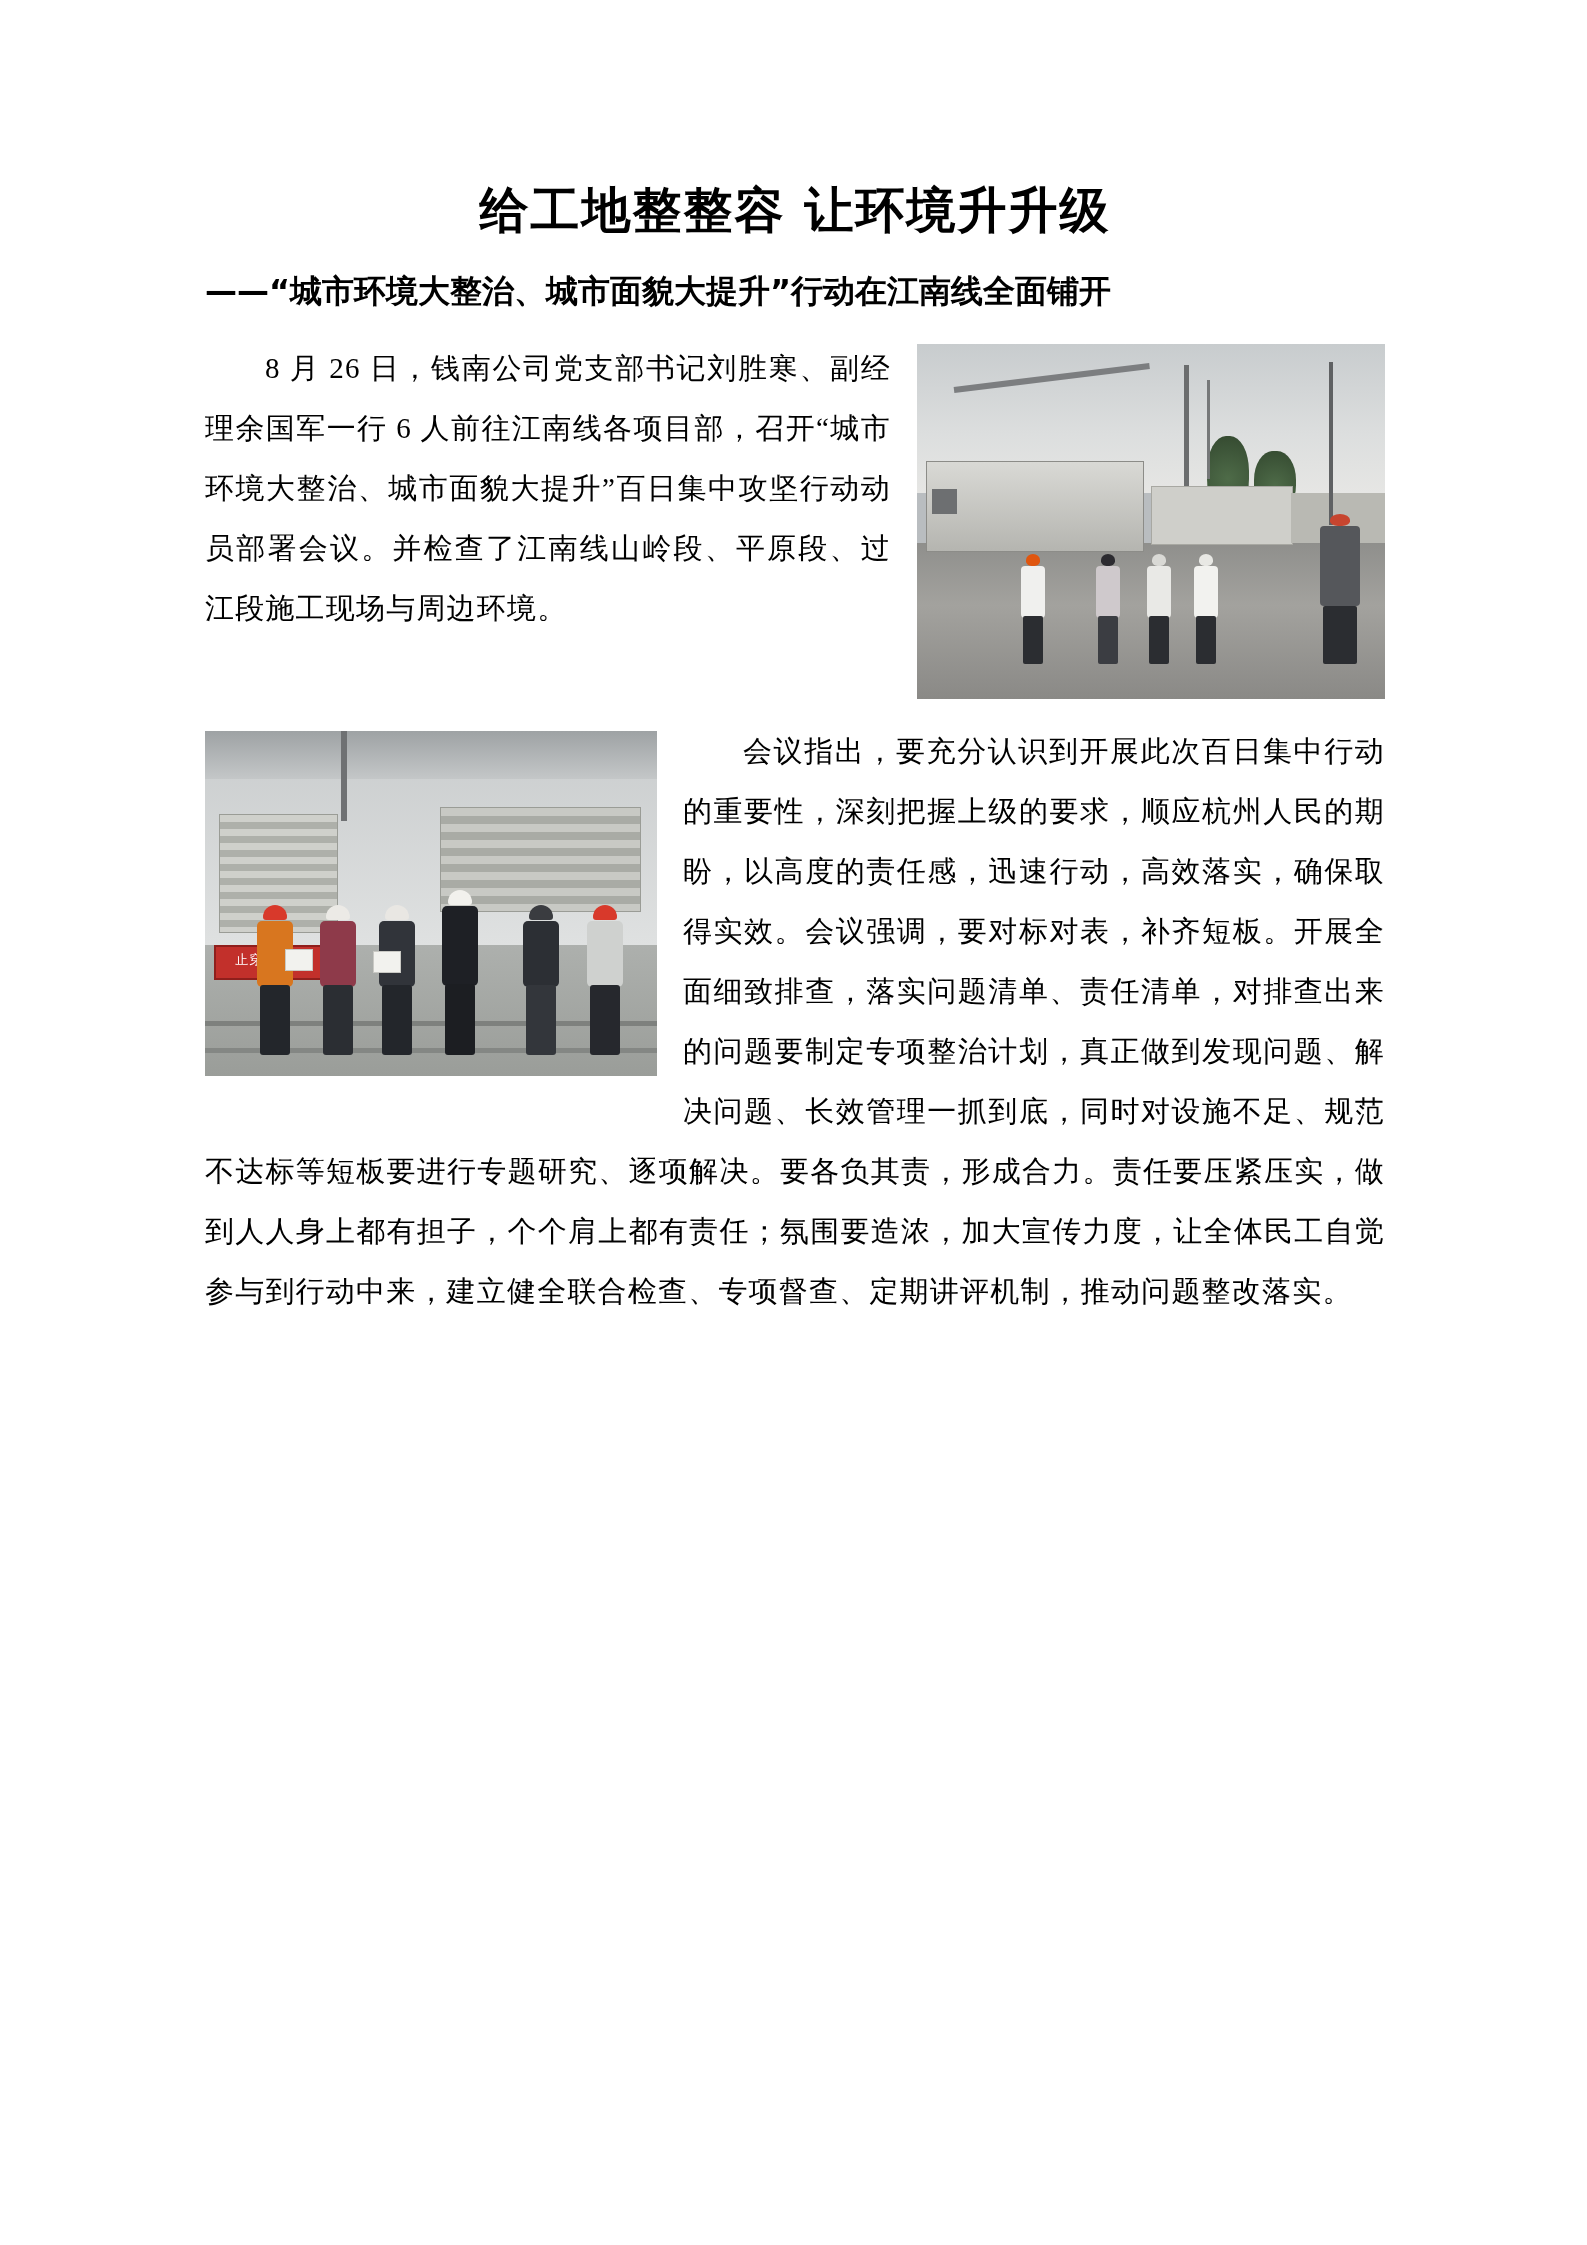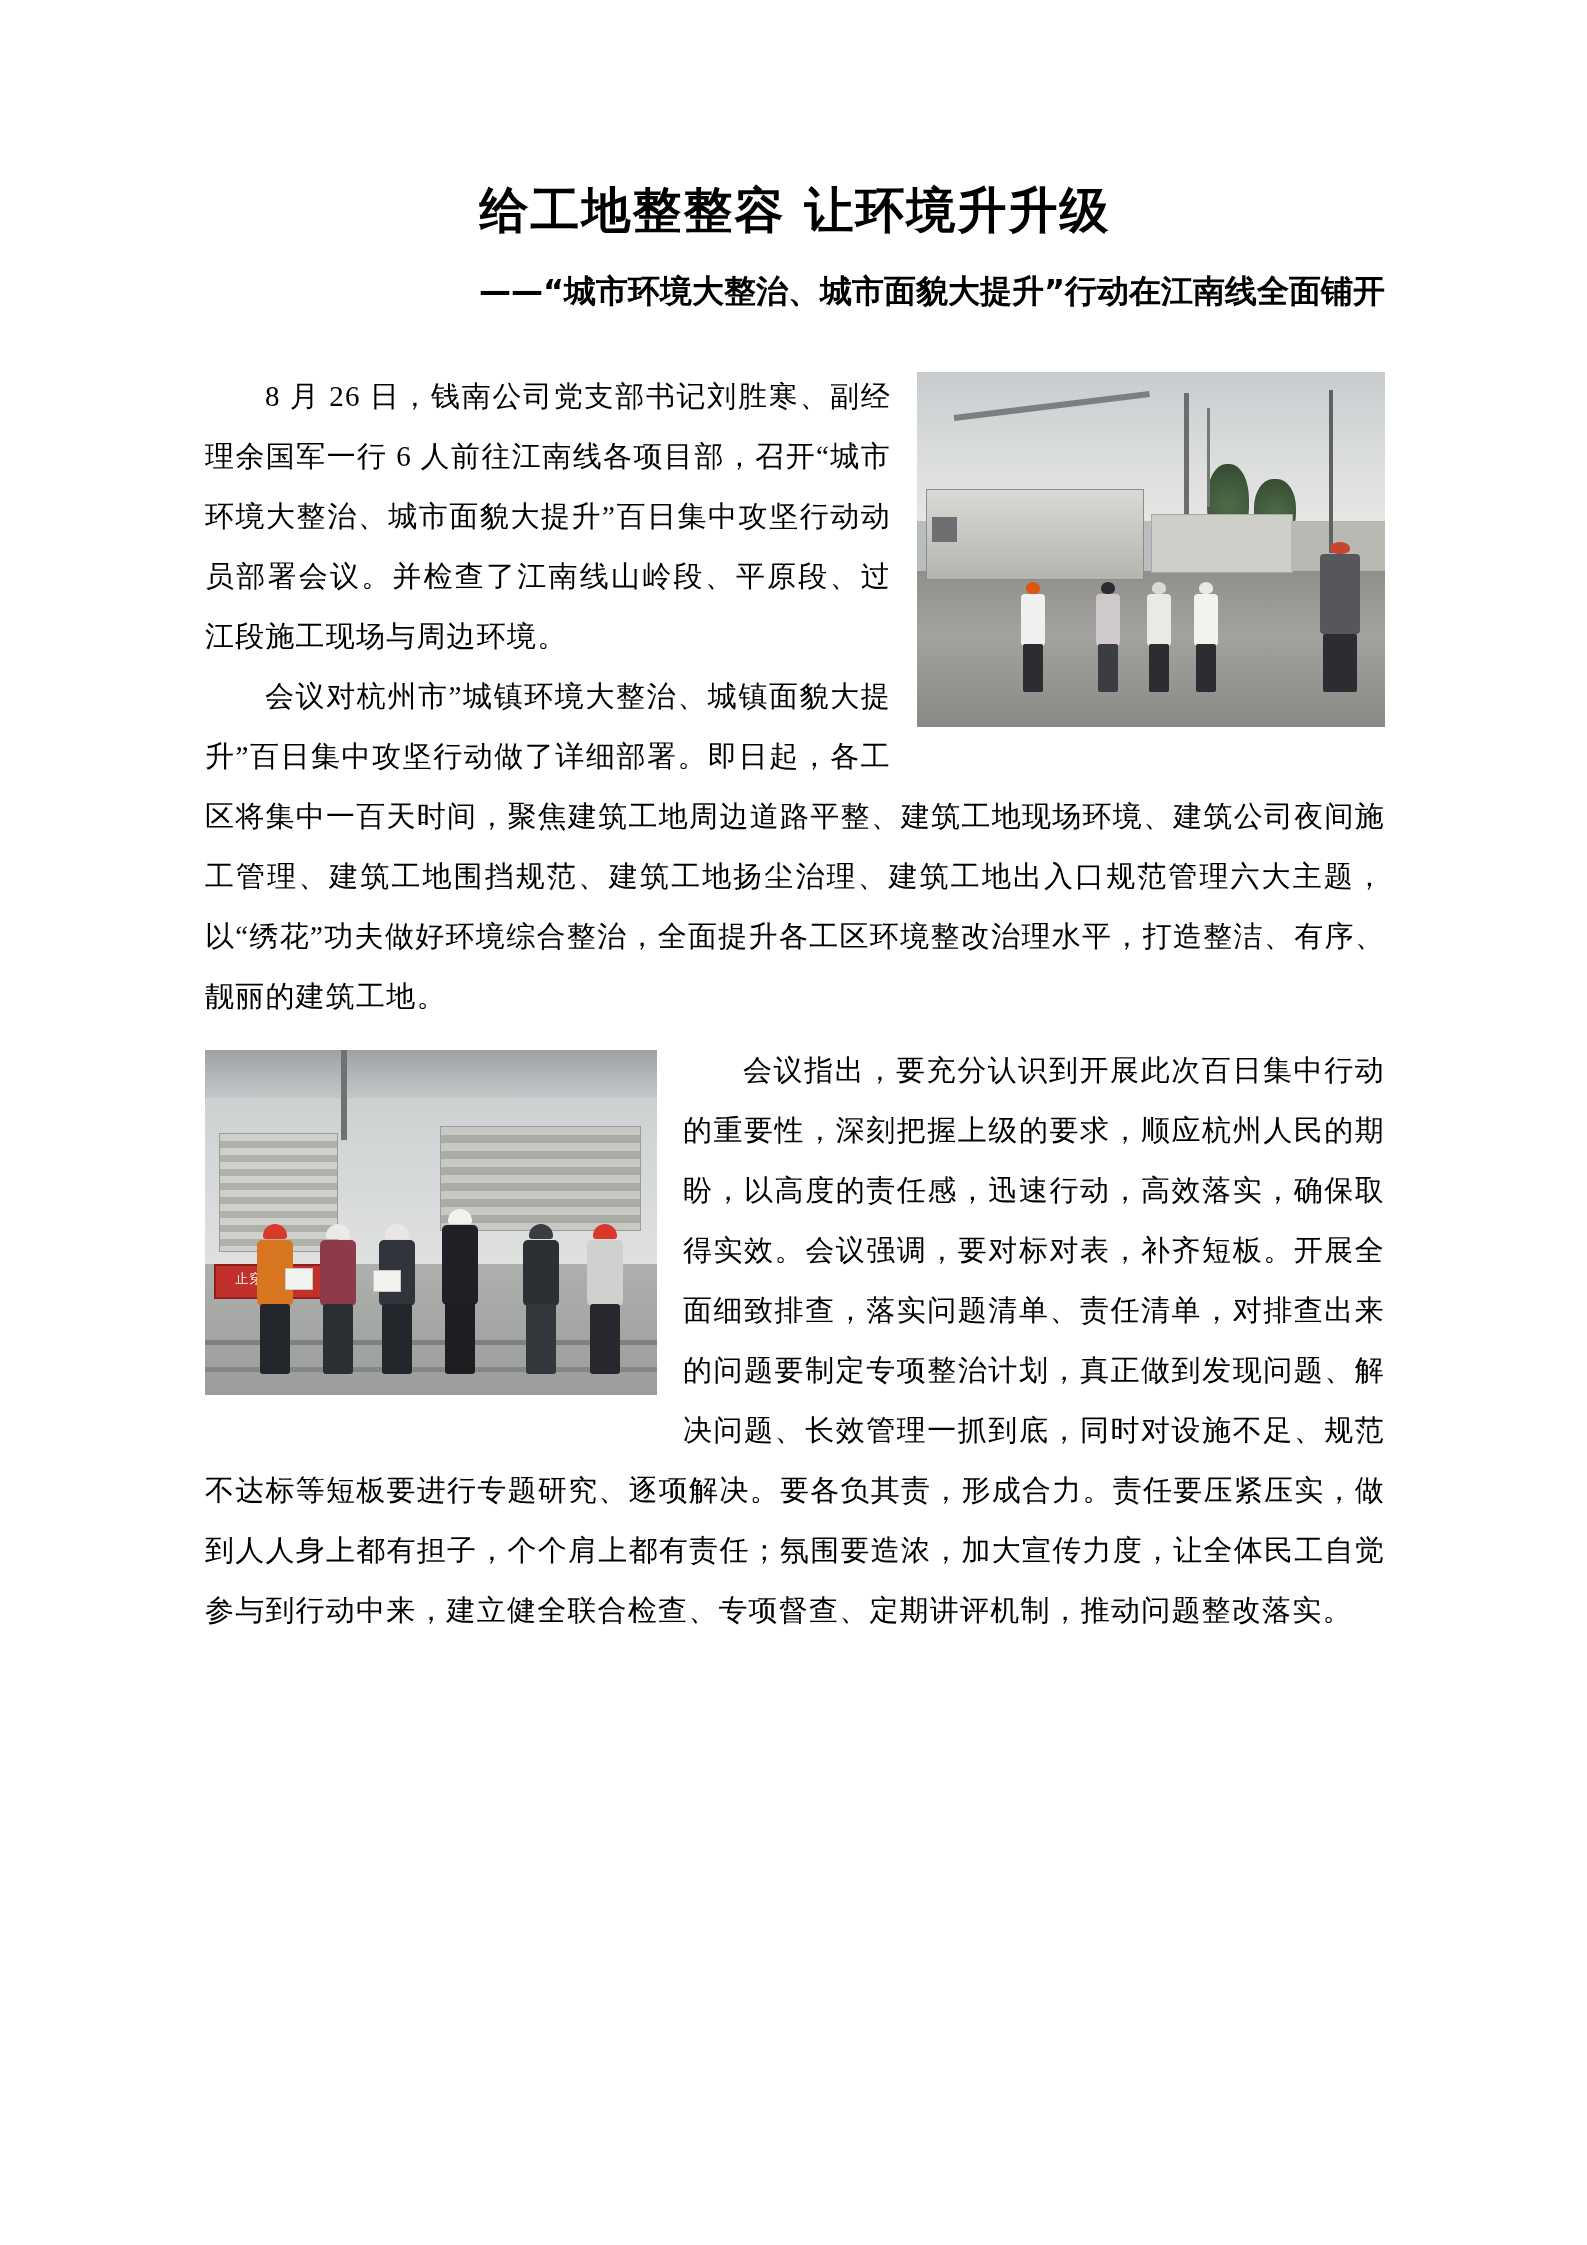--- a/index.html
+++ b/index.html
@@ -35,23 +35,23 @@
     font-weight: bold;
     text-align: center;
     letter-spacing: 2px;
     line-height: 1.25;
     margin: 0 0 28px 0;
   }
   .doc-subtitle {
     font-family: "DejaVu Sans", sans-serif;
     font-size: 32px;
     font-weight: bold;
-    text-align: right;
+    text-align: left;
     line-height: 1.4;
-    margin: 0 0 52px 0;
+    margin: 0 0 24px 0;
     letter-spacing: 0px;
   }
   .para {
     font-size: 29px;
     line-height: 60px;
     text-align: justify;
     text-justify: inter-ideograph;
     margin: 0;
     letter-spacing: 1.2px;
   }
@@ -271,21 +271,20 @@
           <div class="legs"></div>
         </div>
         <div class="p1-person" style="left:86%; height:150px; width:42px;">
           <div class="head" style="background:#c7452f; width:20px; margin-left:-10px;"></div>
           <div class="body" style="background:#55575b; width:40px; height:80px; margin-left:-20px;"></div>
           <div class="legs" style="top:92px; height:58px; width:34px; margin-left:-17px;"></div>
         </div>
       </div>
 
       <p class="para indent">8 月 26 日，钱南公司党支部书记刘胜寒、副经理余国军一行 6 人前往江南线各项目部，召开“城市环境大整治、城市面貌大提升”百日集中攻坚行动动员部署会议。并检查了江南线山岭段、平原段、过江段施工现场与周边环境。</p>
-      <p class="para indent">会议对杭州市”城镇环境大整治、城镇面貌大提升”百日集中攻坚行动做了详细部署。即日起，各工区将集中一百天时间，聚焦建筑工地周边道路平整、建筑工地现场环境、建筑公司夜间施工管理、建筑工地围挡规范、建筑工地扬尘治理、建筑工地出入口规范管理六大主题，以“绣花”功夫做好环境综合整治，全面提升各工区环境整改治理水平，打造整洁、有序、靓丽的建筑工地。</p>
     </div>
 
     <div class="clearfix" style="margin-top:14px;">
 
       <div class="photo photo-2">
         <div class="p2-wall"></div>
         <div class="p2-roofline"></div>
         <div class="p2-floor"></div>
         <div class="p2-stack"></div>
         <div class="p2-stack2"></div>

